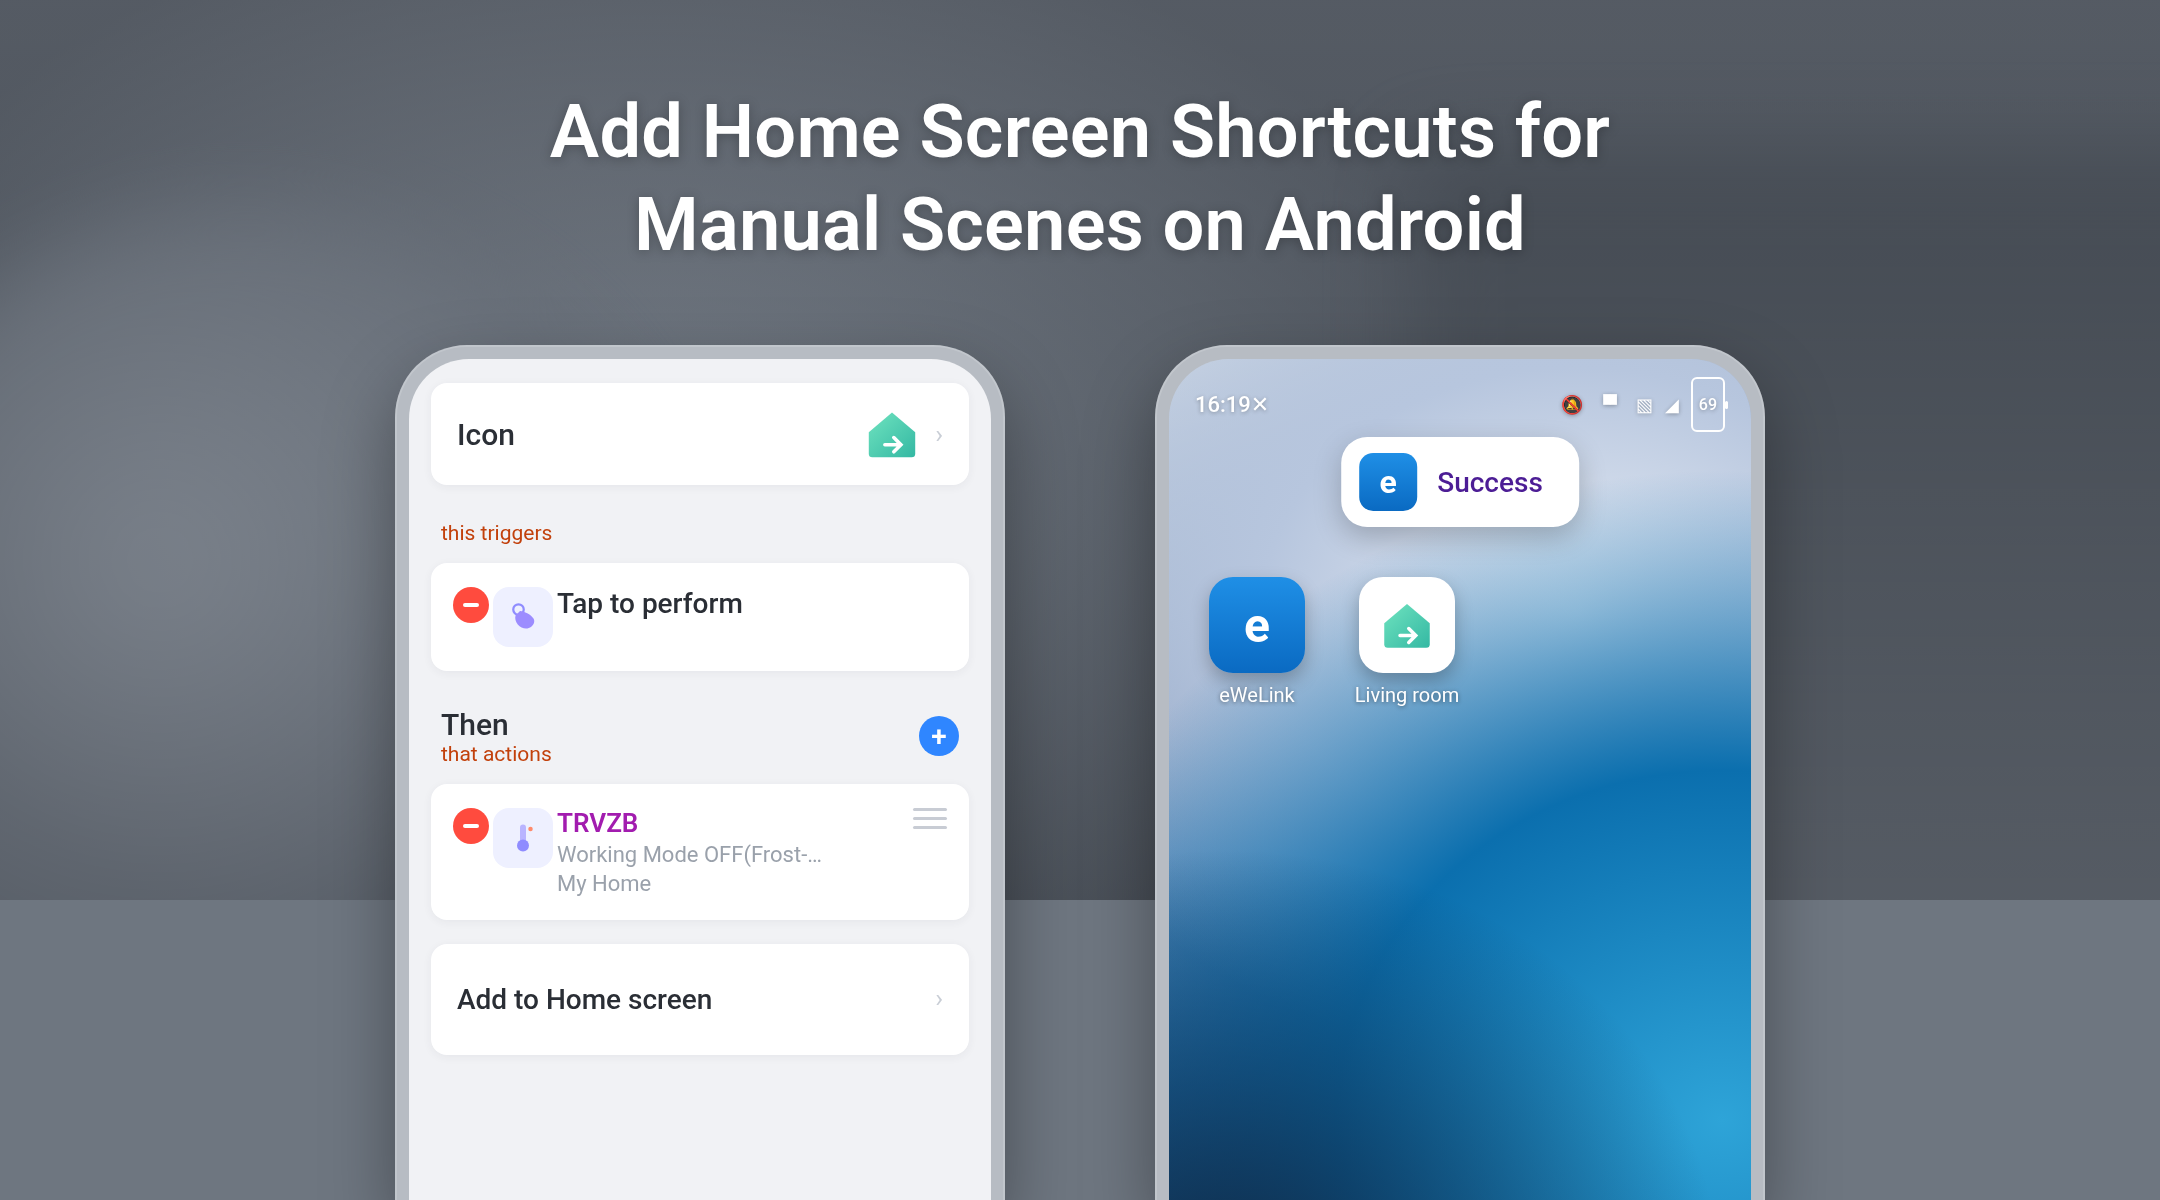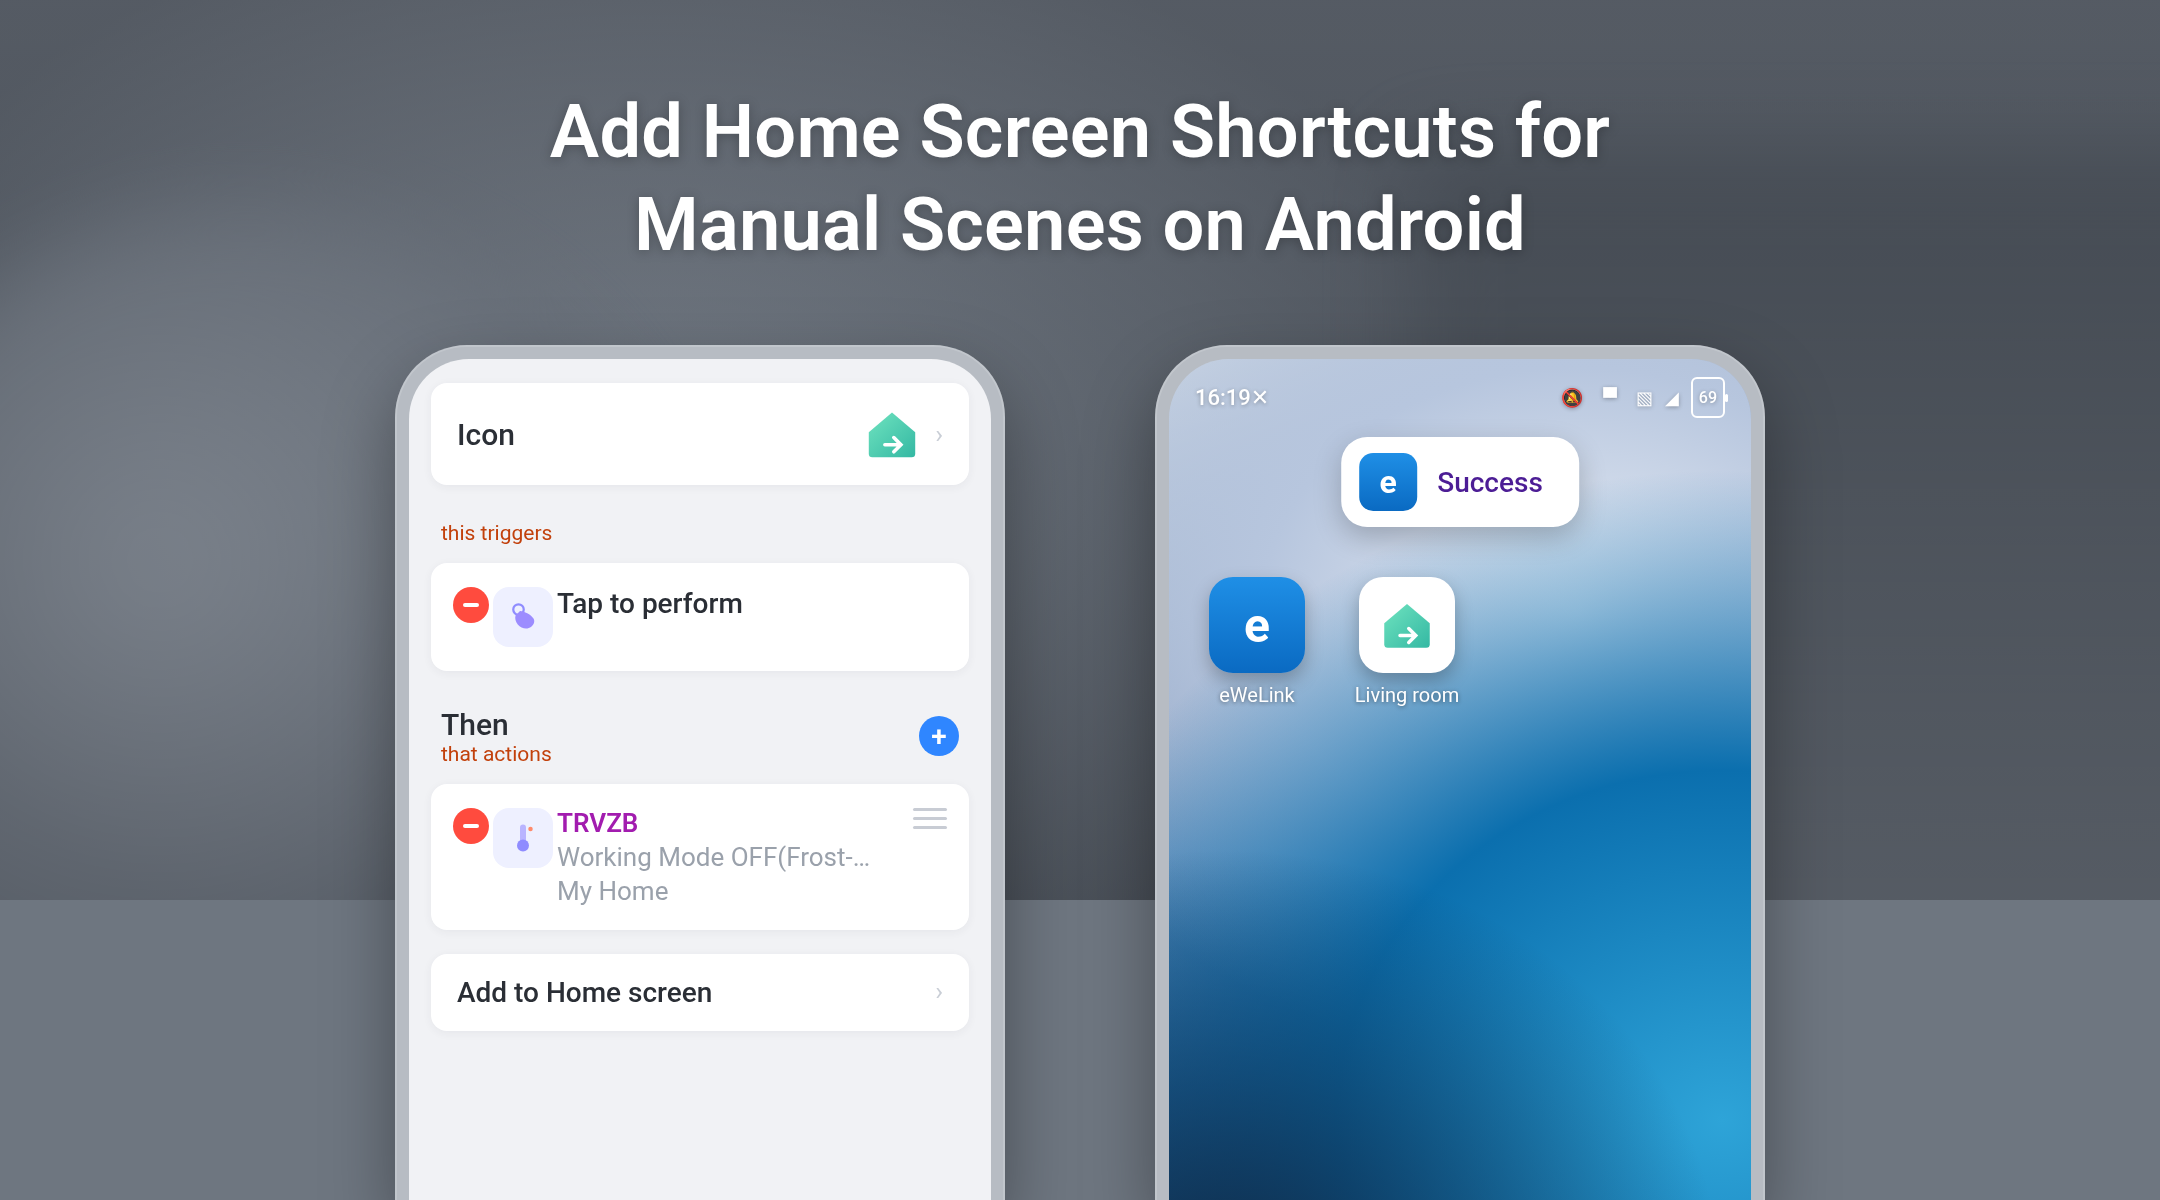--- a/index.html
+++ b/index.html
@@ -115,28 +115,28 @@
   .minus::after { content:""; width:16px; height:4px; background:#fff; border-radius:2px; }
   .ico-box {
     width:60px; height:60px; border-radius:16px;
     background:#eef0ff; flex:0 0 auto;
     display:flex; align-items:center; justify-content:center;
   }
   .ico-box svg { width:36px; height:36px; }
   .item .txt { font-size:28px; color:#2a2e35; font-weight:500; }
   .item .col { display:flex; flex-direction:column; gap:4px; }
   .item .col .d1 { font-size:26px; color:#a21caf; font-weight:600; }
-  .item .col .d2 { font-size:26px; color:#9aa1ab; }
+  .item .col .d2 { font-size:22px; color:#9aa1ab; }
   .drag {
     margin-left:auto; width:34px; display:flex; flex-direction:column; gap:6px;
   }
   .drag span { height:3px; background:#c8ccd4; border-radius:2px; }
 
   .row-plain {
-    display:flex; padding:22px 26px;gap:19px;
+    display:flex; padding:39px 26px;gap:19px;
   }
   .row-plain .label { font-size:28px; color:#2a2e35; font-weight:500; }
   .row-plain .chev { margin-left:auto; }
   .gap-m { height: 24px; }
 
   
   .right .screen {
     position:absolute; inset:0;
     background:
       radial-gradient(900px 800px at 10% 110%, #0f2a48 0%, rgba(15,42,72,0) 55%),
@@ -147,21 +147,21 @@
   .statusbar {
     display:flex; align-items:center; justify-content:space-between;
     color:#ffffff; padding: 18px 26px 0 26px;
     font-size:22px; font-weight:500;
     text-shadow: 0 1px 4px rgba(0,0,0,0.3);
   }
   .statusbar .left-g { display:flex; align-items:center; gap:0; }
   .statusbar .right-g { display:flex; align-items:center; gap:12px; font-size:18px; }
   .batt {
     display:inline-flex; align-items:center;
-    border:2px solid #fff; border-radius:6px; padding:9px 6px;
+    border:2px solid #fff; border-radius:6px; padding:16px 6px;
     font-size:16px; position:relative;
   }
   .batt::after {
     content:""; position:absolute; right:-5px; top:50%; transform:translateY(-50%);
     width:3px; height:8px; background:#fff; border-radius:2px;
   }
 
   .toast {
     position:absolute; top:78px; left:50%; transform:translateX(-50%);
     background:#ffffff; border-radius:26px;

